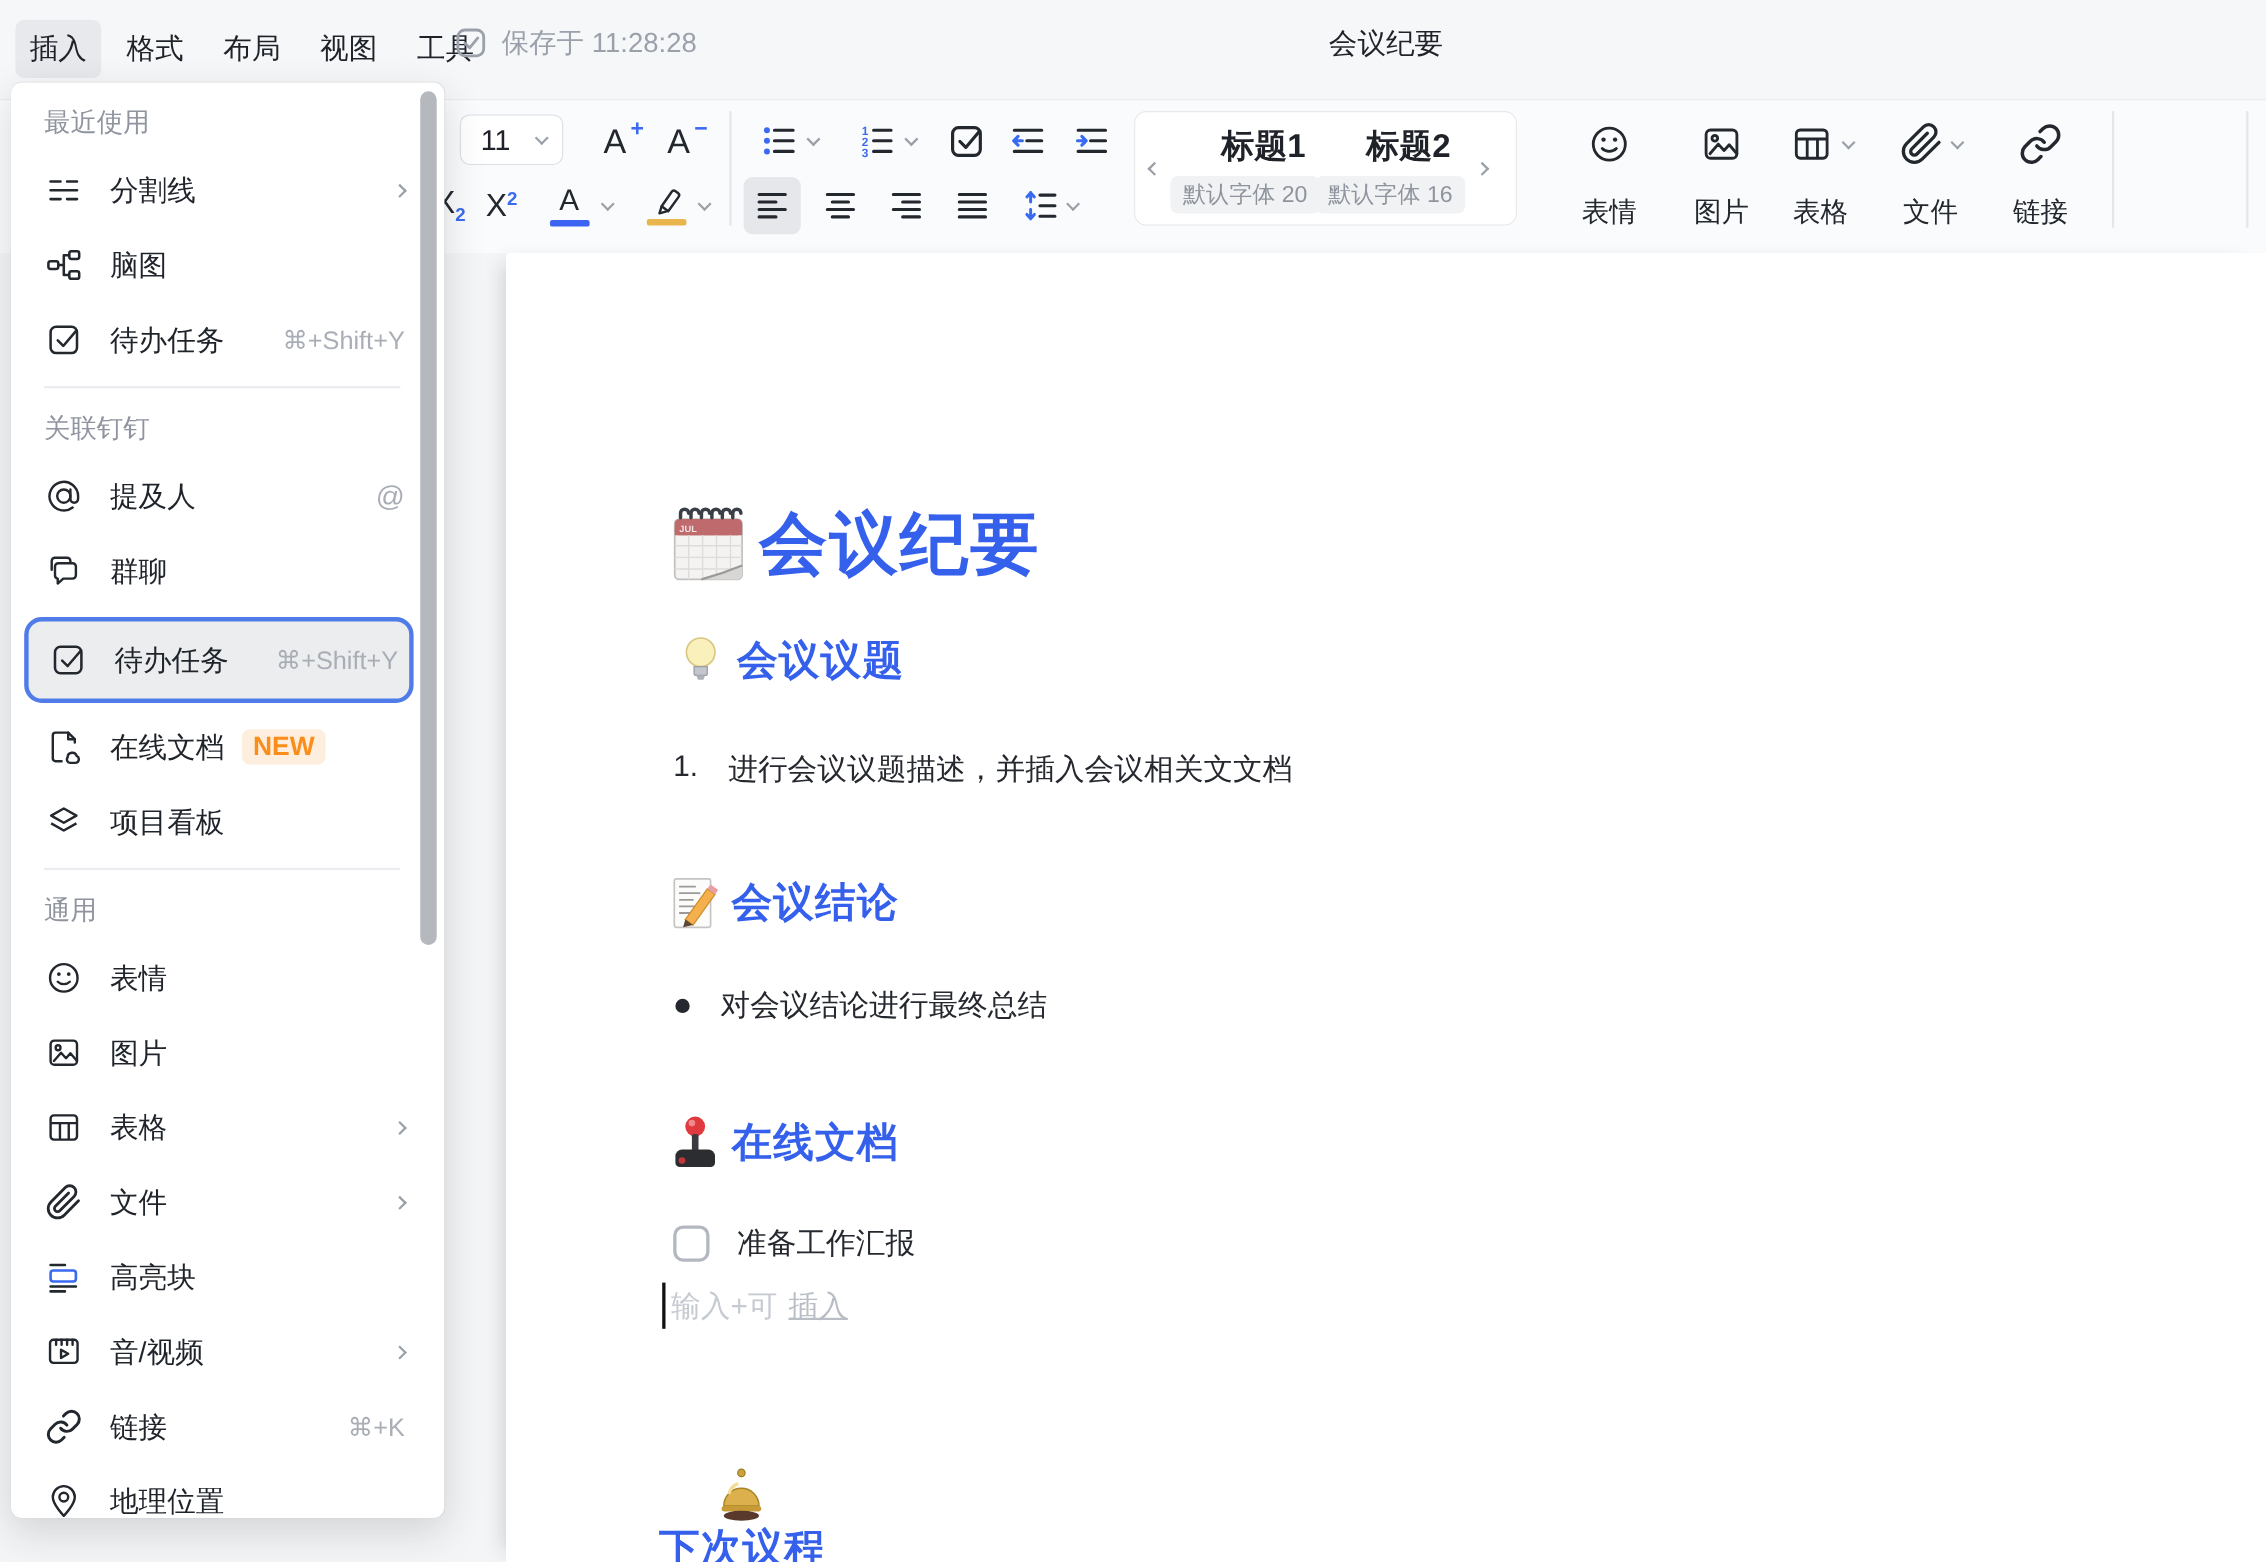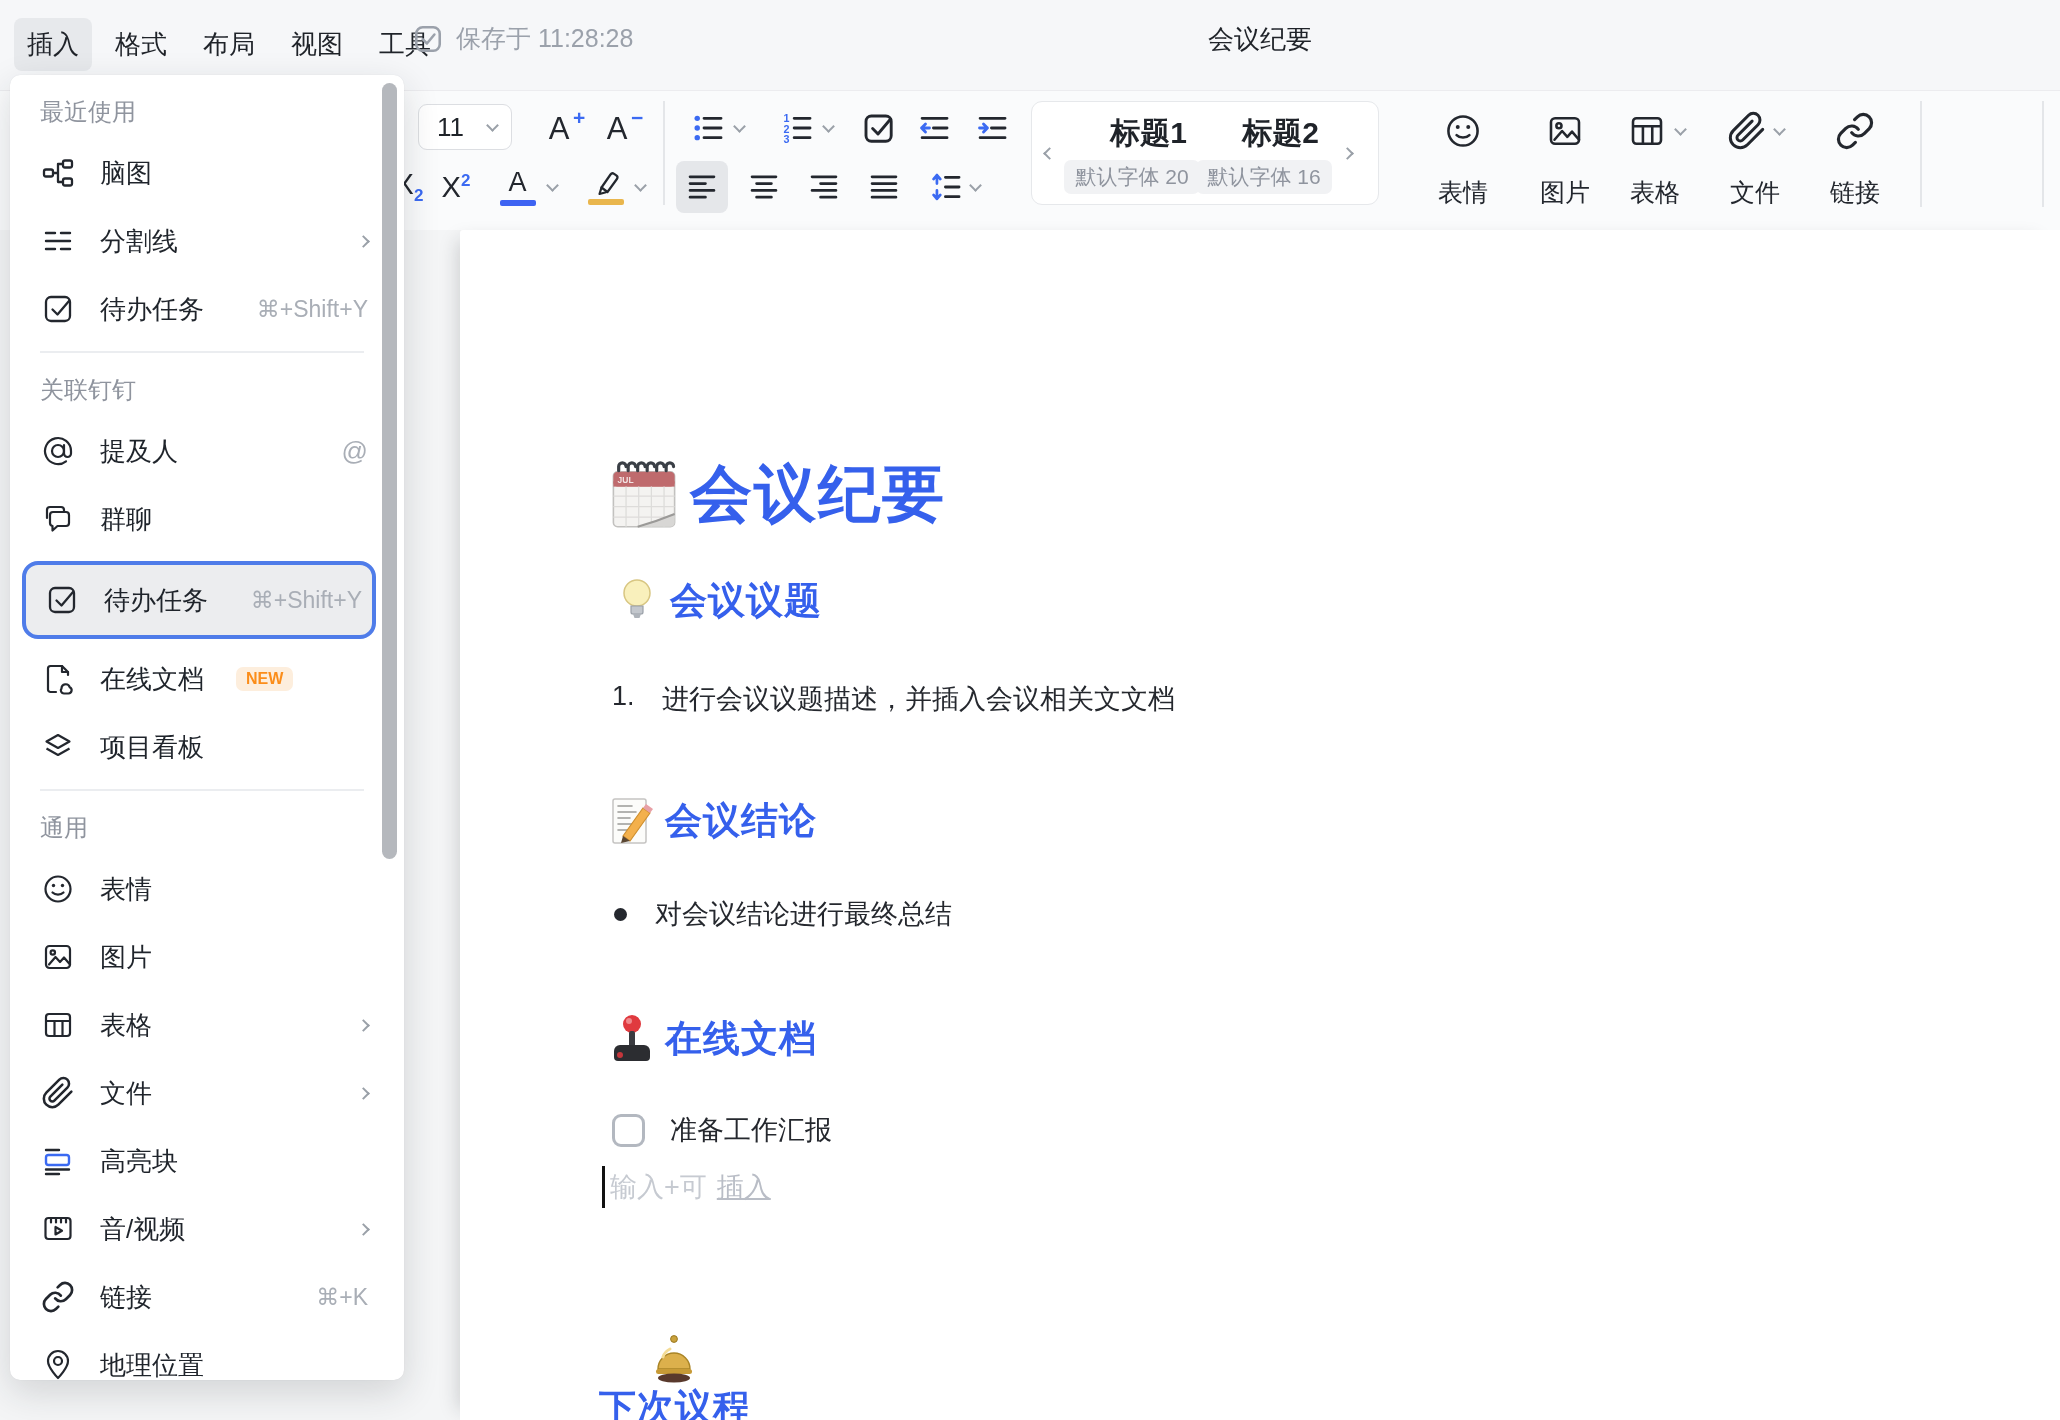--- a/index.html
+++ b/index.html
@@ -101,21 +101,21 @@
   .sec-label { font-size:24px; color:#8f949e; margin:0 0 20px 8px; height:30px; line-height:30px; }
   .mi { display:flex; align-items:center; height:52px; margin:0 36px 16px 0; padding-left:8px; }
   .mic { width:36px; height:36px; margin-right:24px; display:flex; align-items:center; justify-content:center; }
   .mil { font-size:26px; color:#1f242b; white-space:nowrap; }
   .mi .rgt { margin-left:auto; display:flex; align-items:center; }
   .shortcut { font-size:23px; color:#a9aeb6; white-space:nowrap; }
   .at-shortcut { font-size:26px; color:#a9aeb6; }
   .dd-divider { height:2px; background:#ebedf0; margin:6px 40px 22px 8px; }
   .hl-wrap { border:4px solid #4f7ce9; border-radius:16px; background:#ecedef; margin:0 28px 14px -10px; padding:0 0 0 10px; }
   .hl-wrap .mi { height:70px; margin:0 10px 0 0; }
-  .badge-new { font-size:16px; font-weight:bold; color:#fb8d1a; background:#fdeedd; border-radius:7px; padding:4px 10px; margin-left:32px; line-height:1; }
+  .badge-new { font-size:24px; font-weight:bold; color:#fb8d1a; background:#fdeedd; border-radius:7px; padding:4px 10px; margin-left:16px; line-height:1; }
 </style>
 </head>
 <body>
 
 <div class="menubar">
   <div class="menu-items">
     <div class="menu-item active">插入</div>
     <div class="menu-item">格式</div>
     <div class="menu-item">布局</div>
     <div class="menu-item">视图</div>
@@ -469,40 +469,40 @@
 
   </div>
 </div>
 
 <div class="dropdown">
 
   <div class="sec-label">最近使用</div>
 
   <div class="mi">
     <span class="mic">
+      <svg width="36" height="36" viewBox="0 0 36 36" stroke="#23272e" stroke-width="2.4" stroke-linecap="round">
+          <path d="M6 10h9M21 10h9M6 18h24M6 26h9M21 26h9"></path>
+        </svg>
+    </span>
+    <span class="mil">分割线</span>
+    <span class="rgt">
+        <span class="chev right"></span>
+      </span>
+  </div>
+
+  <div class="mi">
+    <span class="mic">
       <svg width="36" height="36" viewBox="0 0 36 36" fill="none" stroke="#23272e" stroke-width="2.3" stroke-linejoin="round">
           <rect x="4" y="14.5" width="9" height="7" rx="2"></rect>
           <rect x="23" y="5.5" width="9" height="7" rx="2"></rect>
           <rect x="23" y="23.5" width="9" height="7" rx="2"></rect>
           <path d="M13 18h5M18 18v-9h5M18 18v9h5"></path>
         </svg>
     </span>
     <span class="mil">脑图</span>
-  </div>
-
-  <div class="mi">
-    <span class="mic">
-      <svg width="36" height="36" viewBox="0 0 36 36" stroke="#23272e" stroke-width="2.4" stroke-linecap="round">
-          <path d="M6 10h9M21 10h9M6 18h24M6 26h9M21 26h9"></path>
-        </svg>
-    </span>
-    <span class="mil">分割线</span>
-    <span class="rgt">
-        <span class="chev right"></span>
-      </span>
   </div>
 
   <div class="mi">
     <span class="mic">
       <svg width="36" height="36" viewBox="0 0 36 36" fill="none" stroke="#23272e" stroke-width="2.3" stroke-linecap="round" stroke-linejoin="round">
           <rect x="6" y="6" width="24" height="24" rx="5"></rect>
           <path d="M12.5 18.5l5 5L29 10"></path>
         </svg>
     </span>
     <span class="mil">待办任务</span>

